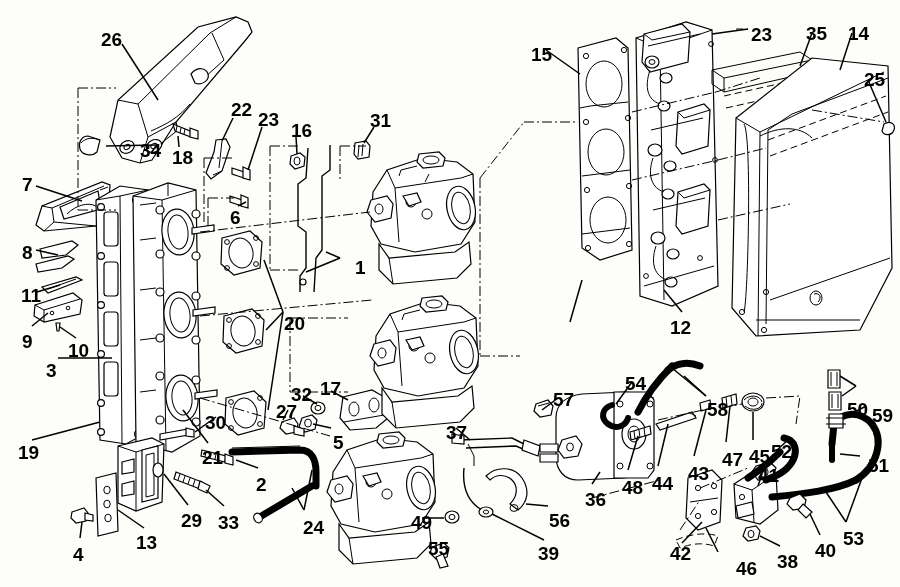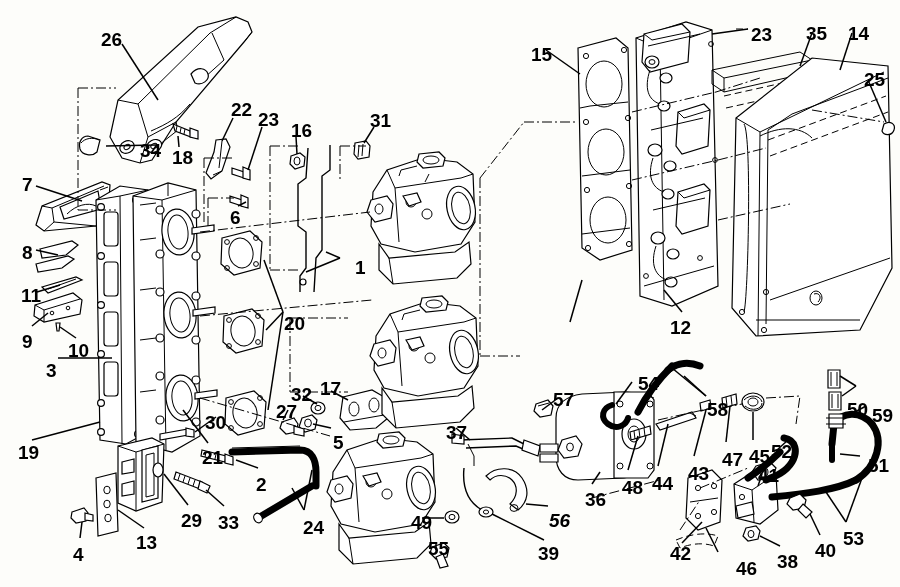--- a/index.html
+++ b/index.html
@@ -739,27 +739,27 @@
       <div class="callout" style="left: 218px; top: 513px; text-align: center;">33</div>
       <div class="callout" style="left: 256px; top: 475px;">2</div>
       <div class="callout" style="left: 303px; top: 518px;">24</div>
       <div class="callout" style="left: 136px; top: 533px;">13</div>
       <div class="callout" style="left: 73px; top: 545px;">4</div>
       <div class="callout" style="left: 670px; top: 318px;">12</div>
       <div class="callout" style="left: 446px; top: 423px;">37</div>
       <div class="callout" style="left: 411px; top: 513px;">49</div>
       <div class="callout" style="left: 428px; top: 539px;">55</div>
       <div class="callout" style="left: 538px; top: 544px;">39</div>
-      <div class="callout" style="left: 549px; top: 511px; font-style: italic;">56</div>
+      <div class="callout" style="left: 549px; top: 511px;">56</div>
       <div class="callout" style="left: 553px; top: 390px;">57</div>
       <div class="callout" style="left: 585px; top: 490px;">36</div>
       <div class="callout" style="left: 622px; top: 478px;">48</div>
       <div class="callout" style="left: 652px; top: 474px;">44</div>
       <div class="callout" style="left: 688px; top: 464px;">43</div>
-      <div class="callout" style="left: 625px; top: 374px; margin-left: 13px;">54</div>
+      <div class="callout" style="left: 625px; top: 374px;">54</div>
       <div class="callout" style="left: 707px; top: 400px;">58</div>
       <div class="callout" style="left: 722px; top: 450px;">47</div>
       <div class="callout" style="left: 749px; top: 447px;">45</div>
       <div class="callout" style="left: 758px; top: 466px;">41</div>
       <div class="callout" style="left: 771px; top: 442px;">52</div>
       <div class="callout" style="left: 847px; top: 385px; margin-top: 15px;">50</div>
       <div class="callout" style="left: 872px; top: 406px;">59</div>
       <div class="callout" style="left: 868px; top: 456px;">51</div>
       <div class="callout" style="left: 843px; top: 529px;">53</div>
       <div class="callout" style="left: 815px; top: 541px;">40</div>

